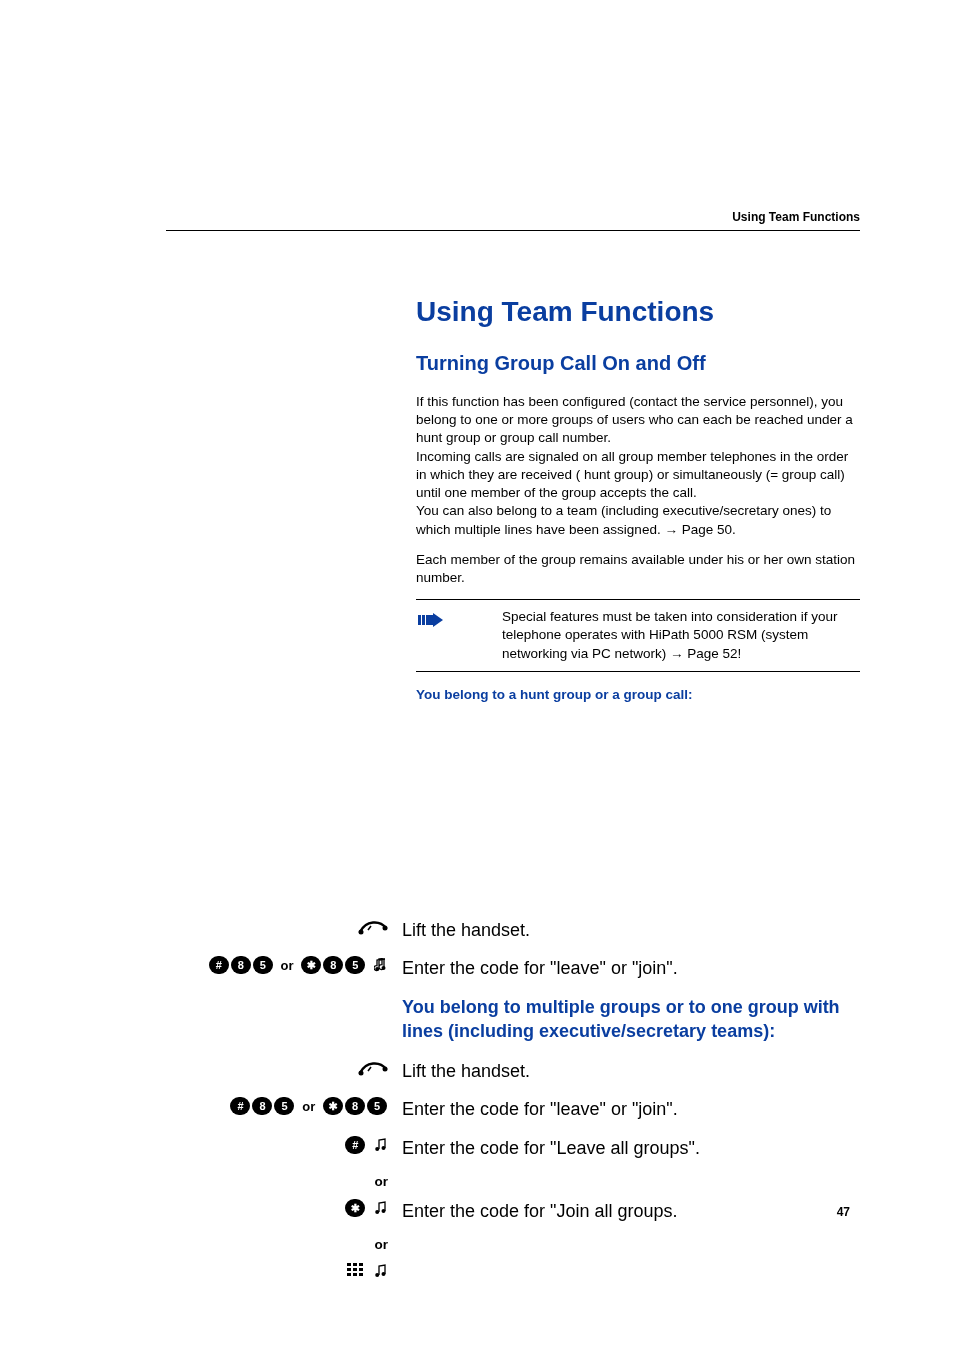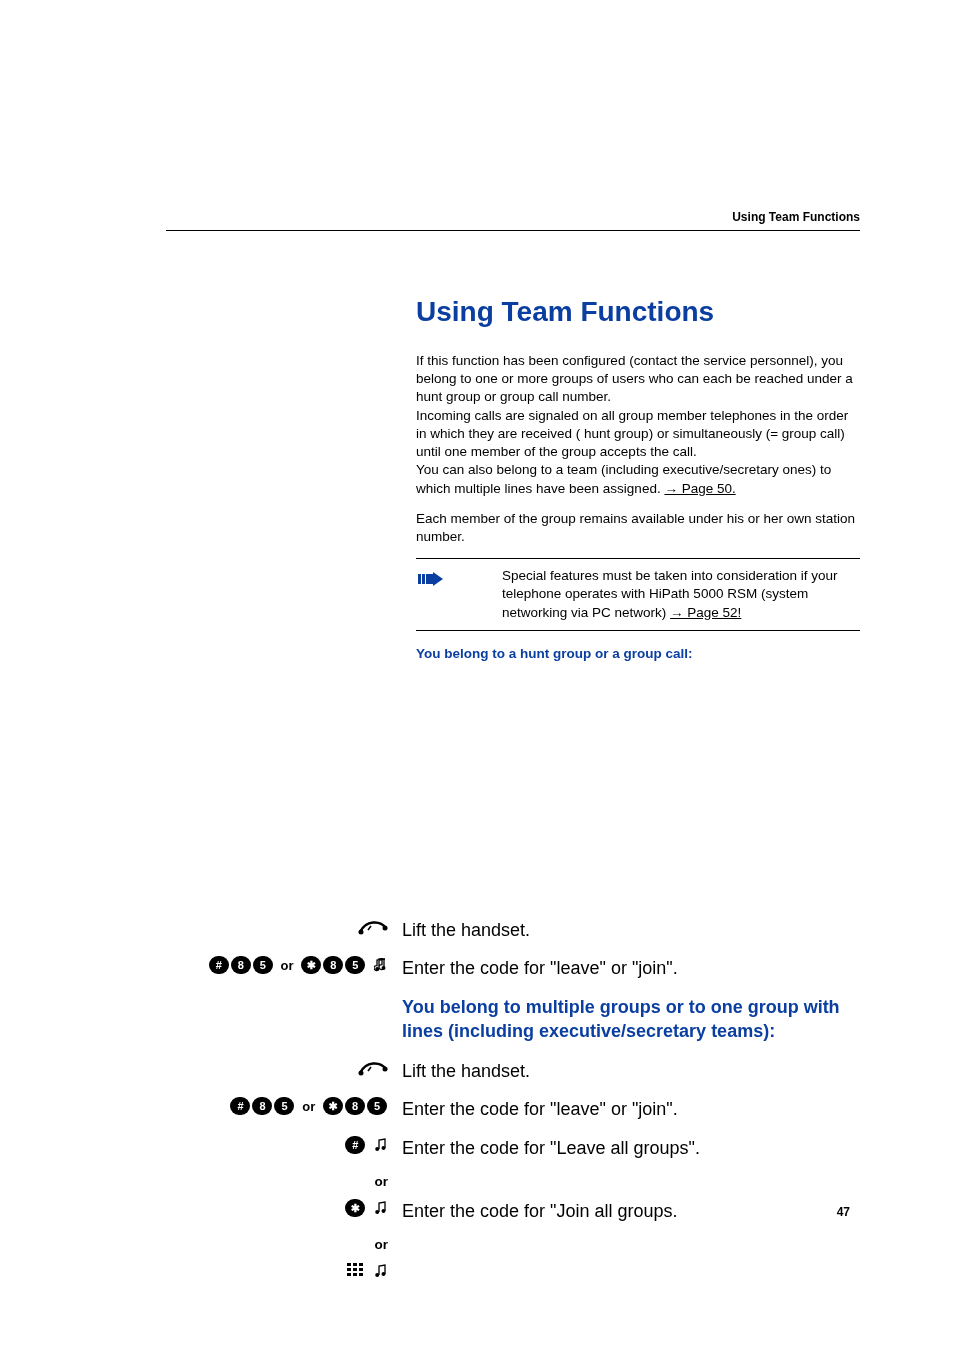--- a/index.html
+++ b/index.html
@@ -56,21 +56,21 @@
     font-family:"Arial Narrow",Arial,sans-serif;
     font-weight:bold;
     font-size:20px;
     margin:0 0 18px 0;
   }
   .para{
     font-size:13.5px;
     line-height:1.35;
     margin:0 0 12px 0;
   }
-  .arrow{font-family:Arial;text-decoration:underline;}
+  .arrow{font-family:Arial;}
   .note-box{
     border-top:1px solid #000;
     border-bottom:1px solid #000;
     padding:8px 0 8px 0;
     margin:6px 0 14px 0;
     display:flex;
   }
   .note-icon{
     flex:0 0 38px;
     padding-top:2px;
@@ -145,20 +145,21 @@
 <body>
 
 <div class="page">
 
   <div class="running-header">Using Team Functions</div>
   <div class="hr"></div>
 
 
   <div class="content">
     <h1 class="title">Using Team Functions</h1>
+    <h2 class="subtitle">Turning Group Call On and Off</h2>
 
     <p class="para">
       <span>If this function has been configured (contact the service personnel), you belong to one or more groups of users who can each be reached under a hunt group or group call number.</span><br>
       <span>Incoming calls are signaled on all group member telephones in the order in which they are received ( hunt group) or simultaneously (= group call) until one member of the group accepts the call.</span><br>
       <span>You can also belong to a team (including executive/secretary ones) to which multiple lines have been assigned. </span><span class="arrow">→ Page 50.</span>
     </p>
 
     <p class="para">Each member of the group remains available under his or her own station number.</p>
 
     <div class="note-box">

